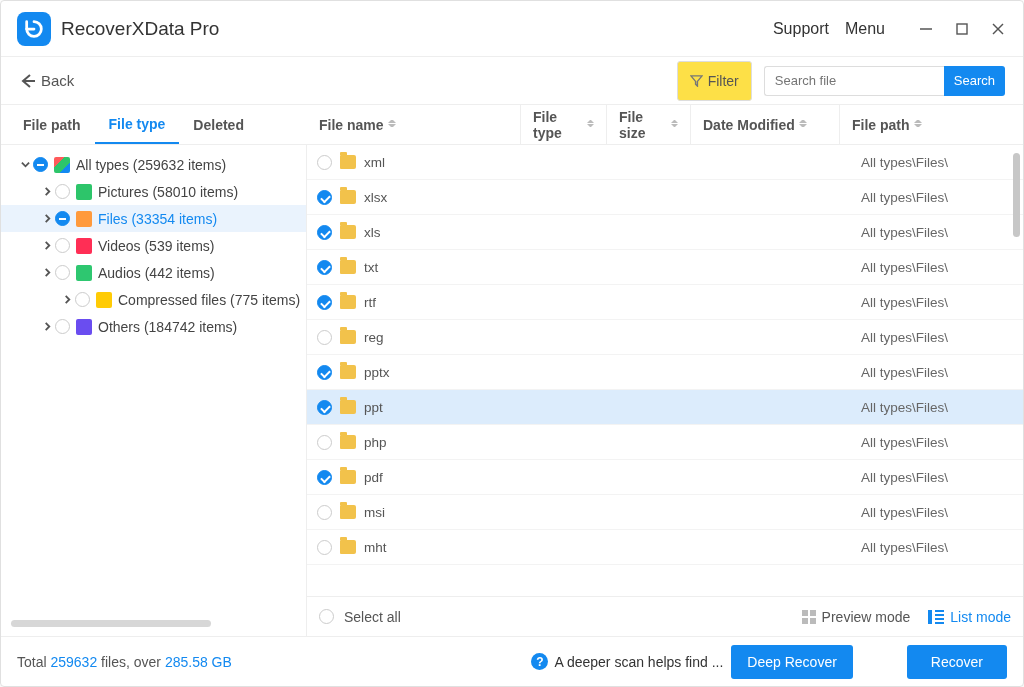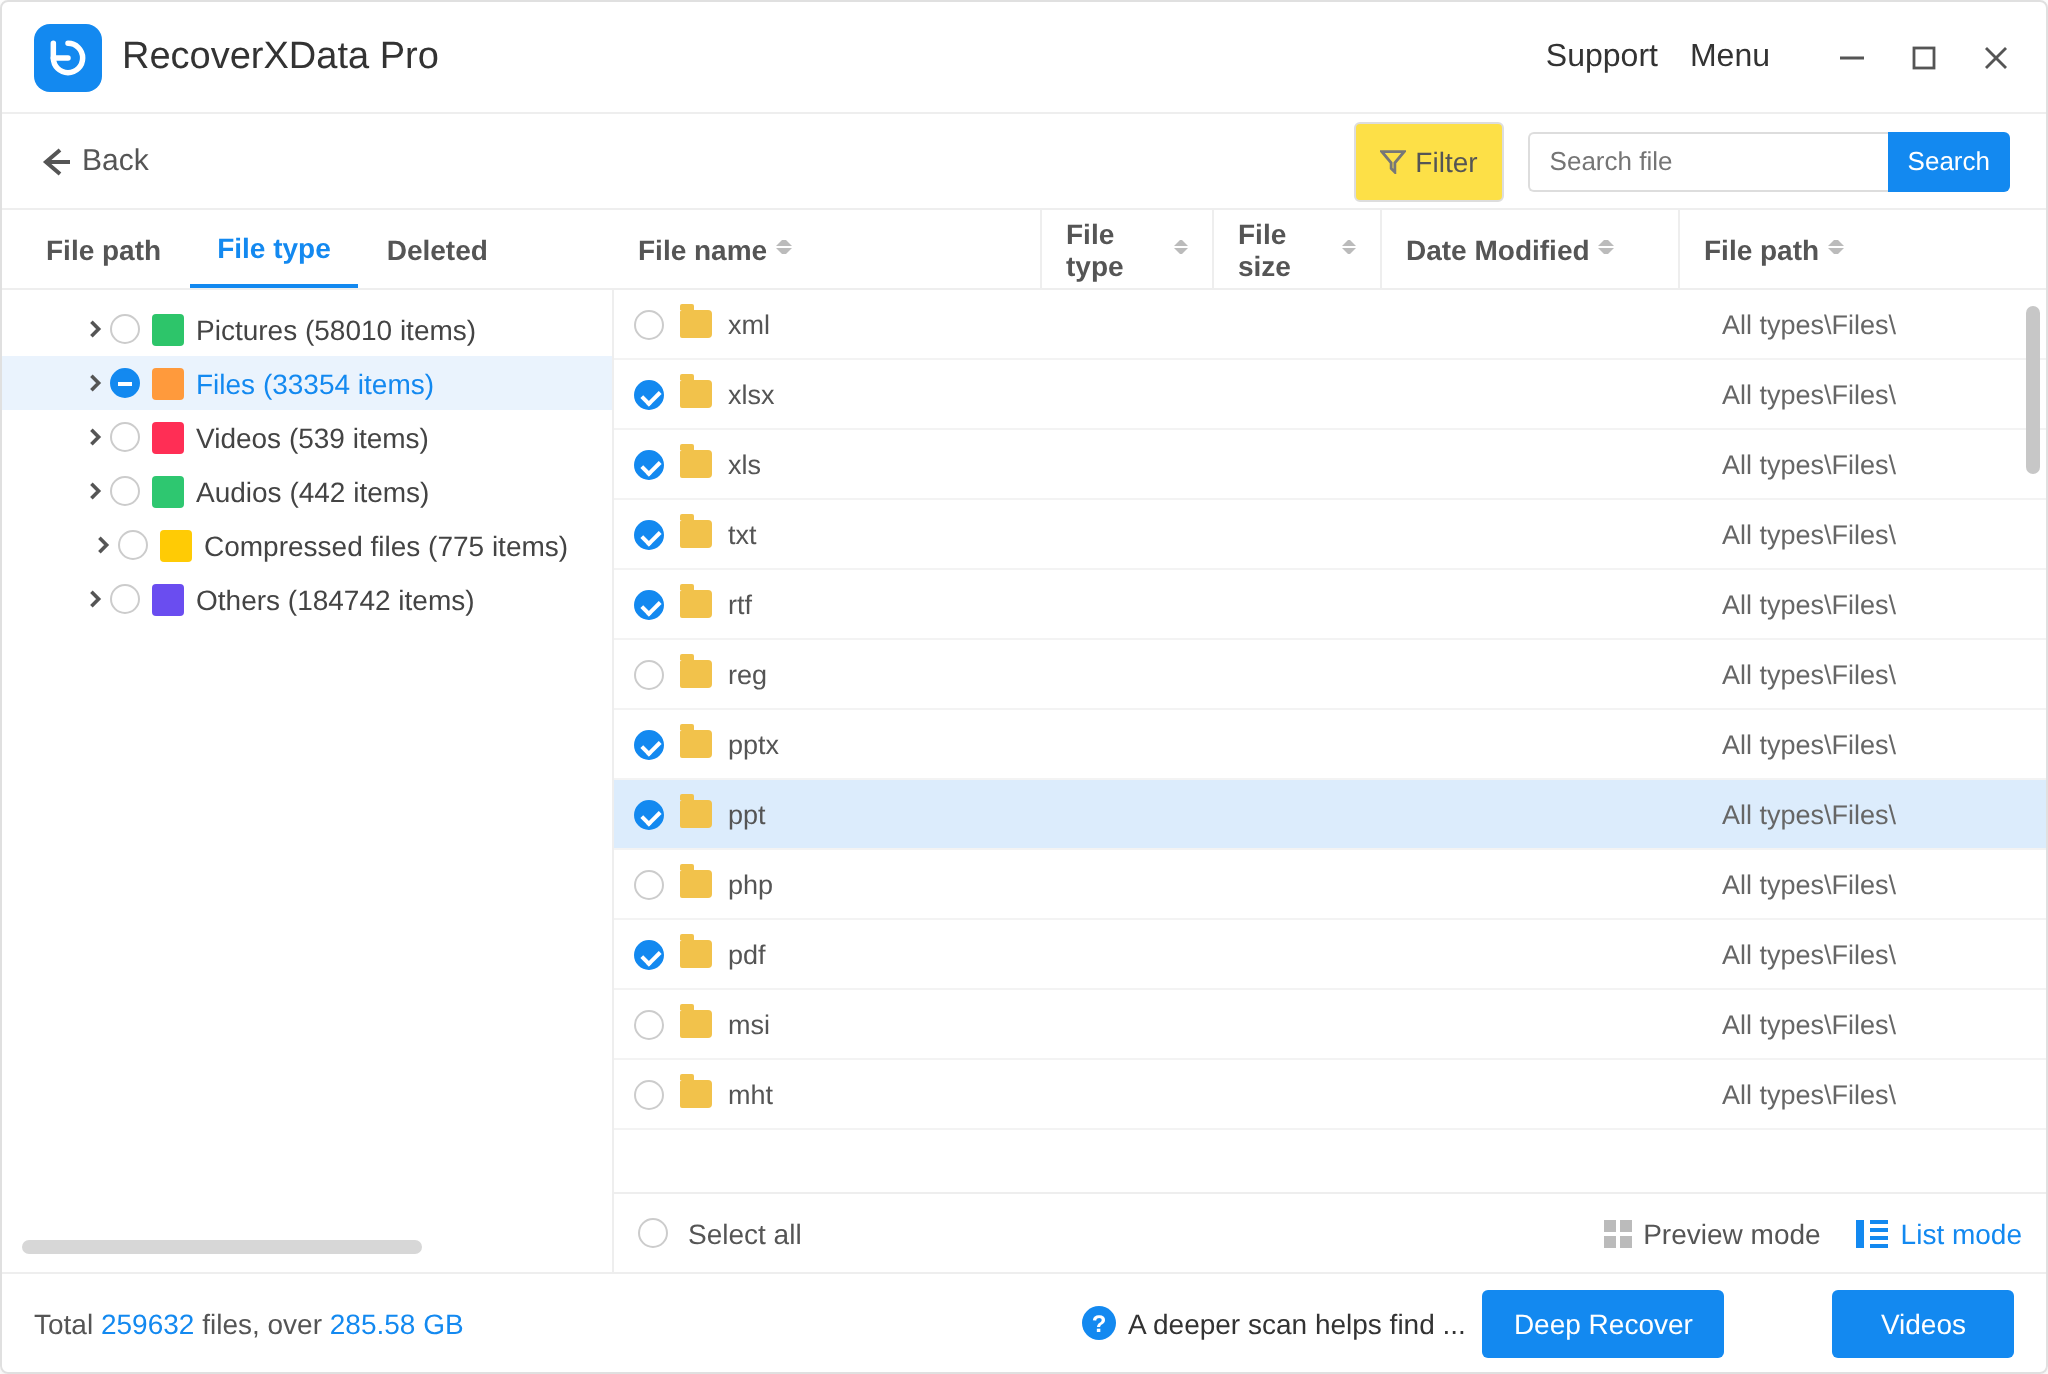--- a/index.html
+++ b/index.html
@@ -170,20 +170,30 @@
         <span>File path</span>
         <span class="sort"></span>
       </div>
   </div>
 </div>
 
 <div class="body">
 
   <div class="sidebar">
     <div class="tree">
+      <div class="tree-row" style="padding-left:18px">
+        <span class="chev">
+            <svg viewBox="0 0 10 10">
+              <path d="M1 3 L5 7 L9 3"></path>
+            </svg>
+          </span>
+        <span class="radio minus"></span>
+        <span class="ticon multi"></span>
+        <span class="tree-label">All types (259632 items)</span>
+      </div>
       <div id="tree-children">
           <div class="tree-row" style="padding-left: 40px;">
             <span class="chev">
               <svg viewBox="0 0 10 10">
                 <path d="M3 1 L7 5 L3 9"></path>
               </svg>
             </span>
             <span class="radio"></span>
             <span class="ticon pic"></span>
             <span class="tree-label">Pictures (58010 items)</span>
@@ -211,21 +221,21 @@
           <div class="tree-row" style="padding-left: 40px;">
             <span class="chev">
               <svg viewBox="0 0 10 10">
                 <path d="M3 1 L7 5 L3 9"></path>
               </svg>
             </span>
             <span class="radio"></span>
             <span class="ticon aud"></span>
             <span class="tree-label">Audios (442 items)</span>
           </div>
-          <div class="tree-row" style="padding-left: 44px; text-align: center;">
+          <div class="tree-row" style="padding-left: 60px; text-align: center;">
             <span class="chev">
               <svg viewBox="0 0 10 10">
                 <path d="M3 1 L7 5 L3 9"></path>
               </svg>
             </span>
             <span class="radio"></span>
             <span class="ticon zip"></span>
             <span class="tree-label">Compressed files (775 items)</span>
           </div>
           <div class="tree-row" style="padding-left: 40px;">
@@ -381,14 +391,14 @@
 <div class="footer">
   <span>
     <span>Total </span><span class="lk">259632</span><span> files, over </span><span class="lk">285.58 GB</span>
   </span>
   <div class="spacer"></div>
   <span class="help-icon">?</span>
   <span class="deep-msg">A deeper scan helps find ...</span>
   <button class="btn">Deep Recover</button>
   <span style="width:40px"></span>
   <span style="width:14px"></span>
-  <button class="btn wide">Videos</button>
+  <button class="btn wide">Recover</button>
 </div>
 
 </body></html>

